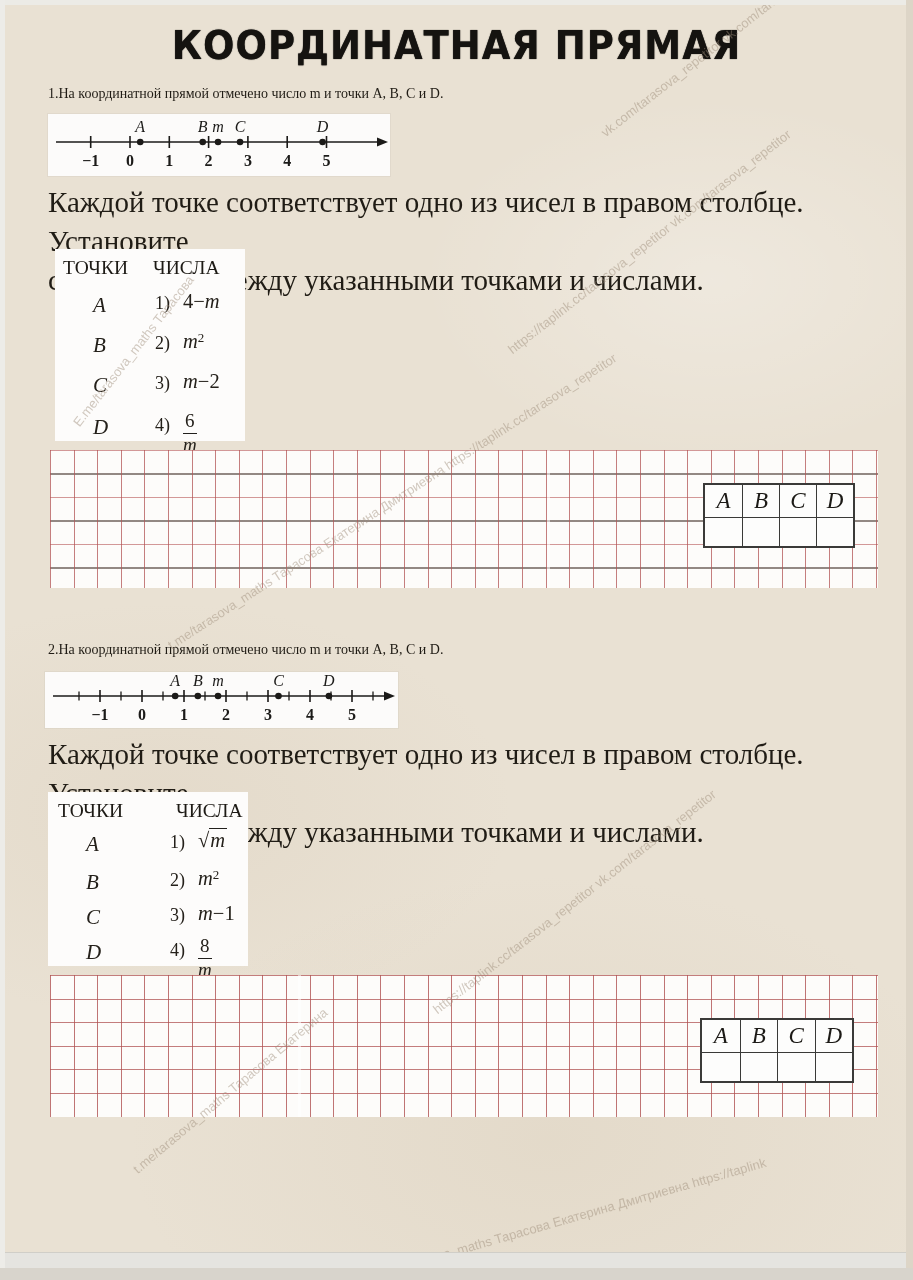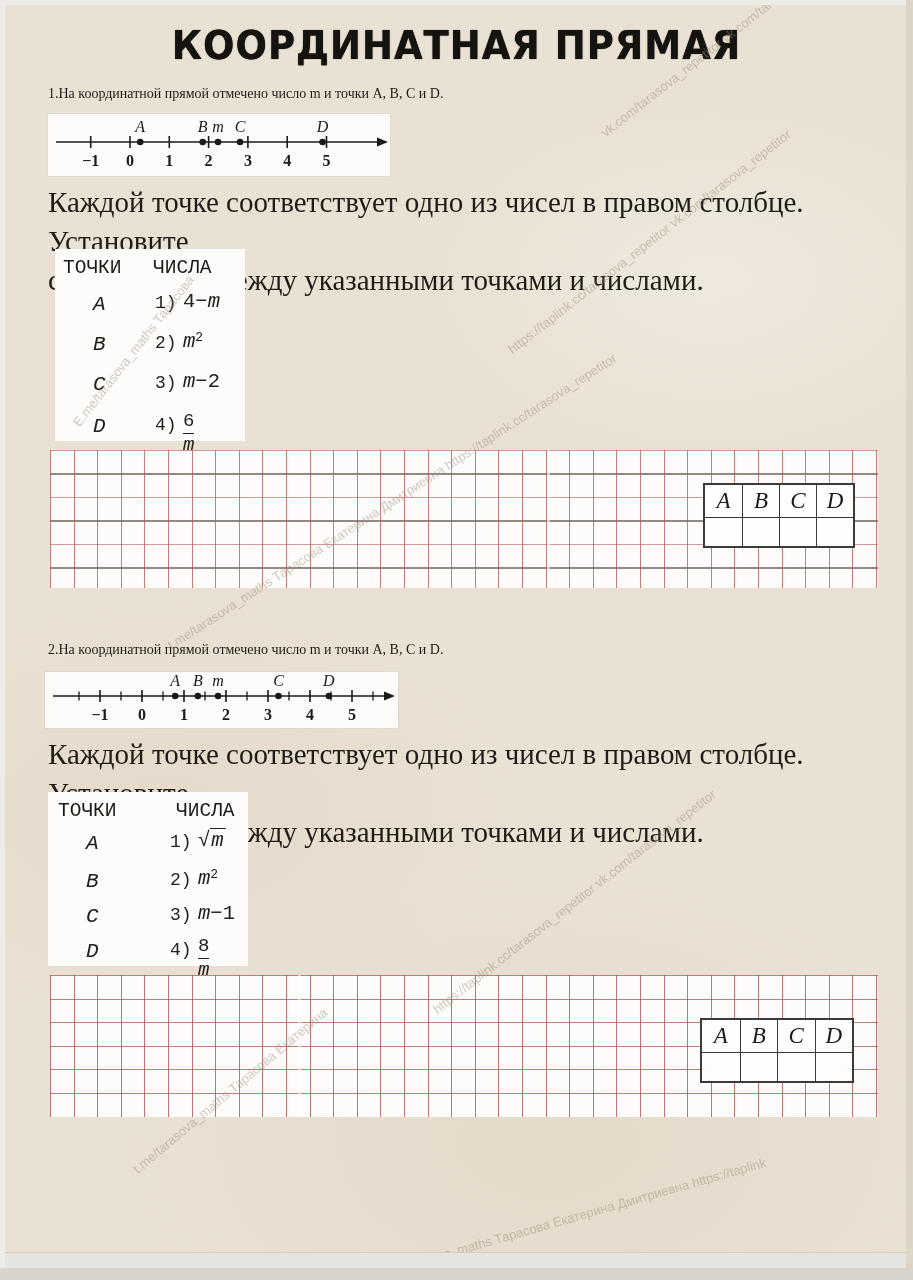--- a/index.html
+++ b/index.html
@@ -22,21 +22,21 @@
     font-family:"DejaVu Sans", sans-serif;font-weight:900;font-size:37px;
     letter-spacing:1px;color:#151310;transform:scaleY(1.04);
     text-shadow:0 0 1px #151310;
   }
   .statement{position:absolute;left:48px;font-size:14px;color:#201c15;white-space:nowrap;text-align:right;}
   .para{position:absolute;left:48px;font-size:29px;line-height:39px;color:#201c15;}
 
   .nl-box{position:absolute;background:#fcfbfa;z-index:2;box-shadow:0 0 0 1px rgba(0,0,0,0.03);}
   .nl-box svg{display:block;}
 
-  .match-box{position:absolute;background:#fdfcfb;z-index:2;font-family:Liberation Mono, monospace;}
+  .match-box{position:absolute;background:#fdfcfb;z-index:2;}
   .match-header{position:absolute;top:0;left:0;right:0;font-size:19.5px;color:#1d1a15;}
   .match-header .h1c,.match-header .h2c{position:absolute;top:8px;}
   .match-row{position:absolute;left:0;right:0;}
   .match-row .pt{position:absolute;font-style:italic;font-size:21px;}
   .match-row .num{position:absolute;font-size:18px;}
   .match-row .formula{position:absolute;font-size:20.5px;}
   .formula .it{font-style:italic;}
   .formula sup{font-size:13px;vertical-align:6px;}
   .frac{display:inline-flex;flex-direction:column;align-items:center;line-height:1.08;font-size:19px;transform:translateY(2px);}
   .frac .bar{height:0;border-top:1.6px solid #22201c;width:100%;margin:1px 0;}

